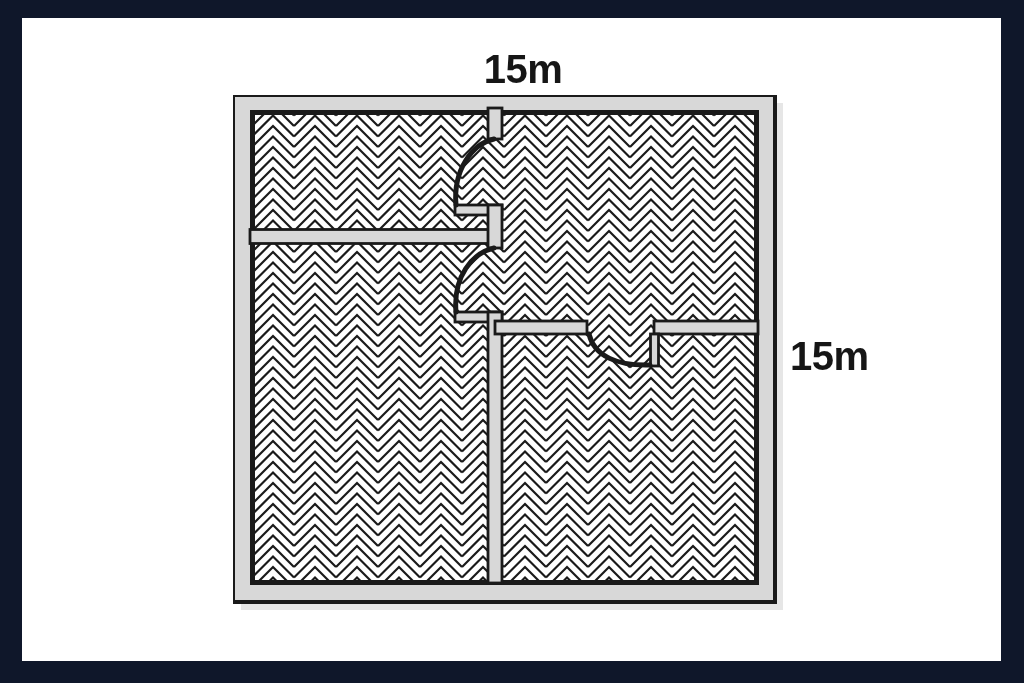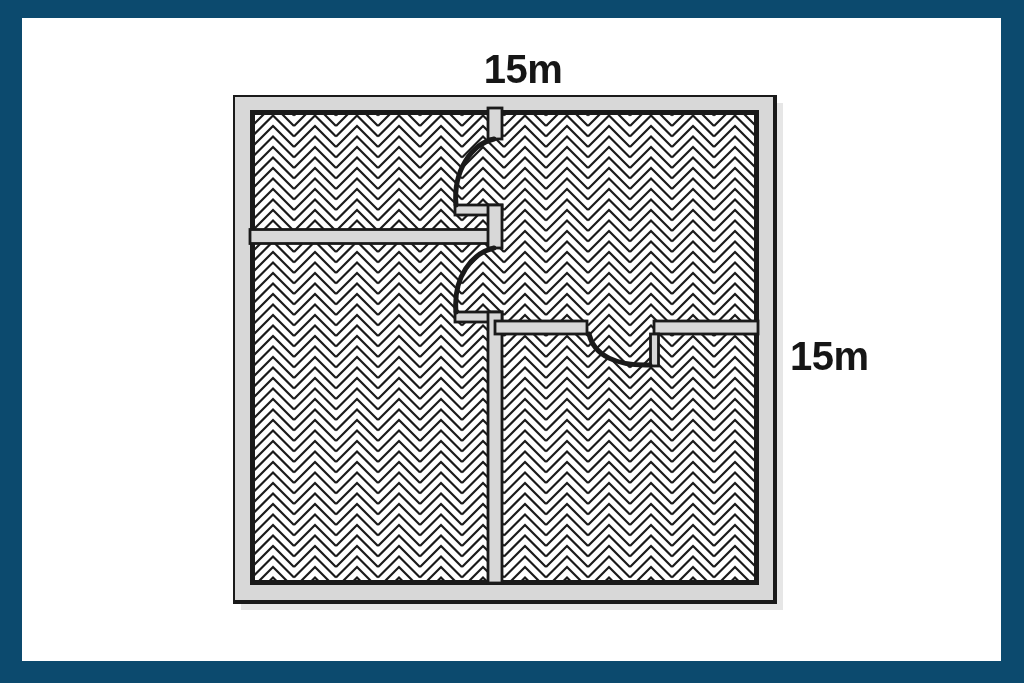--- a/index.html
+++ b/index.html
@@ -3,21 +3,21 @@
 <meta charset="utf-8">
 <style>
   html,body{margin:0;padding:0;}
   body{
     width:1024px;height:683px;
     font-family:"Liberation Sans", sans-serif;
     background:#ffffff;
   }
   .canvas{
     position:relative;width:1024px;height:683px;
-    background:#0c4a6e;
+    background:#0f172a;
     overflow:hidden;
   }
   .paper{
     position:absolute;left:22px;top:18px;width:979px;height:643px;
     background:#ffffff;
   }
   .plan-svg{
     position:absolute;left:211px;top:77px;width:556px;height:520px;
   }
   .dim-label{

